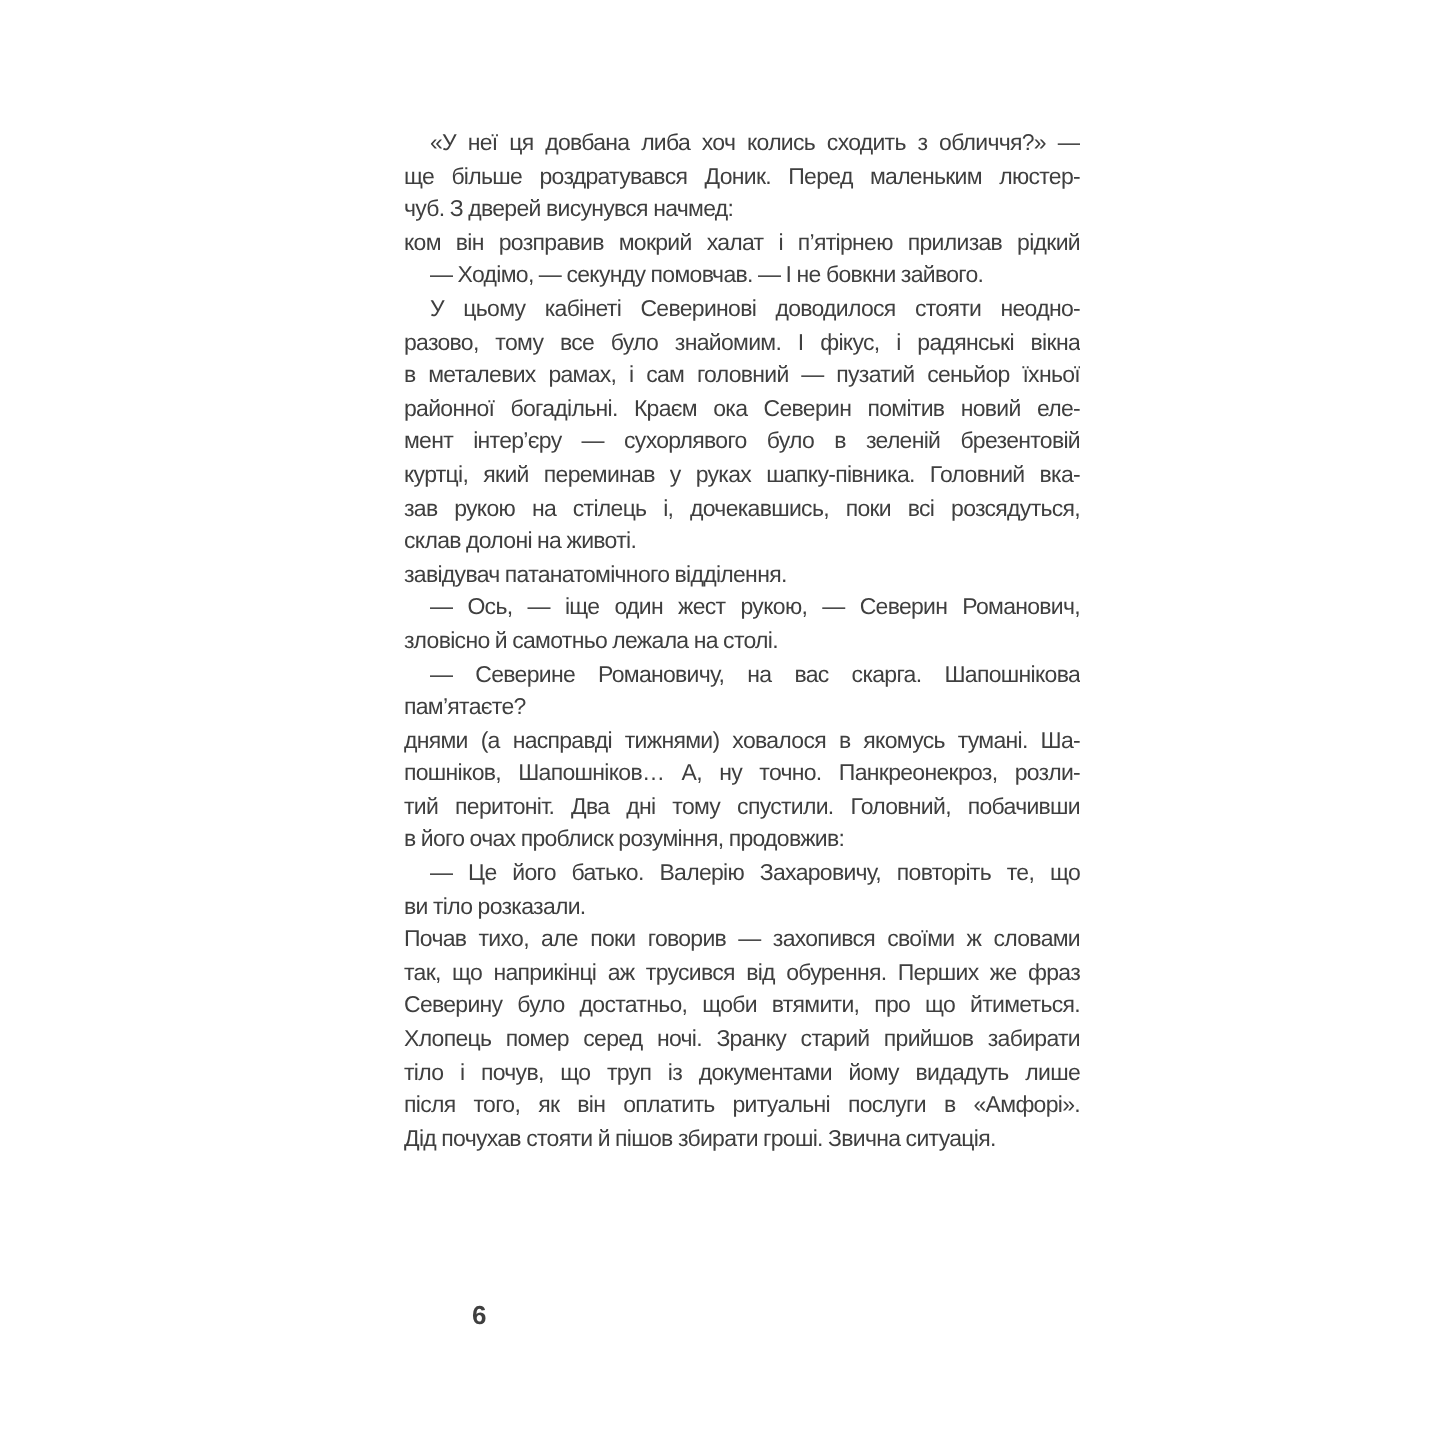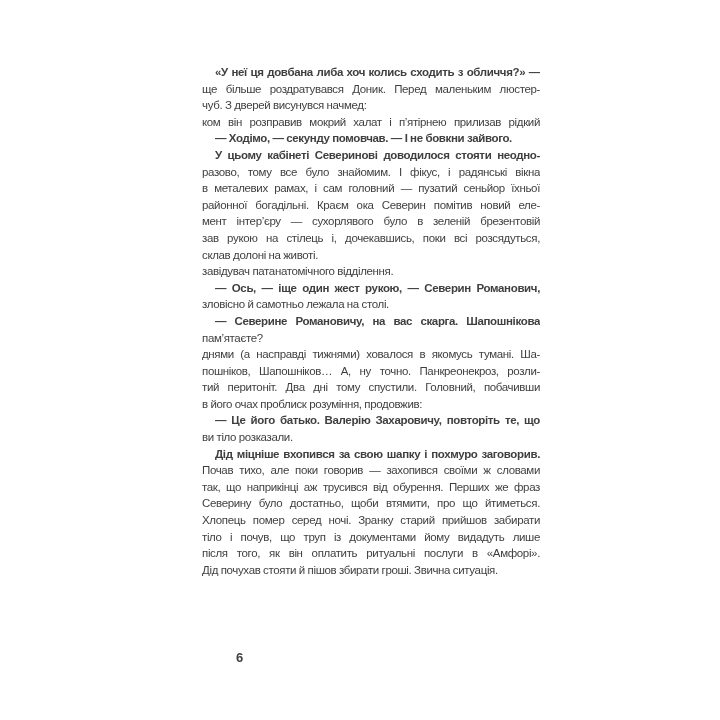--- a/index.html
+++ b/index.html
@@ -35,21 +35,20 @@
   }
   
   .line.jst {
     white-space: normal;
     text-align: justify;
     text-align-last: justify;
   }
   
   .line.ind {
     padding-left: 13px;
-    font-weight: bold;
   }
   .pagenum {
     position: absolute;
     left: 236px;
     top: 650px;
     font-size: 13px;
     line-height: 16px;
     font-weight: 600;
     color: #3f3f3f;
     letter-spacing: -0.2px;
@@ -64,34 +63,34 @@
     <div class="line ind jst">«У неї ця довбана либа хоч колись сходить з обличчя?» —</div>
     <div class="line jst">ще більше роздратувався Доник. Перед маленьким люстер-</div>
     <div class="line">чуб. З дверей висунувся начмед:</div>
     <div class="line jst">ком він розправив мокрий халат і п’ятірнею прилизав рідкий</div>
     <div class="line ind">— Ходімо, — секунду помовчав. — І не бовкни зайвого.</div>
     <div class="line ind jst">У цьому кабінеті Северинові доводилося стояти неодно-</div>
     <div class="line jst">разово, тому все було знайомим. І фікус, і радянські вікна</div>
     <div class="line jst">в металевих рамах, і сам головний — пузатий сеньйор їхньої</div>
     <div class="line jst">районної богадільні. Краєм ока Северин помітив новий еле-</div>
     <div class="line jst">мент інтер’єру — сухорлявого було в зеленій брезентовій</div>
+    <div class="line jst">куртці, який переминав у руках шапку-півника. Головний вка-</div>
     <div class="line jst">зав рукою на стілець і, дочекавшись, поки всі розсядуться,</div>
     <div class="line">склав долоні на животі.</div>
     <div class="line">завідувач патанатомічного відділення.</div>
     <div class="line ind jst">— Ось, — іще один жест рукою, — Северин Романович,</div>
     <div class="line">зловісно й самотньо лежала на столі.</div>
     <div class="line ind jst">— Северине Романовичу, на вас скарга. Шапошнікова</div>
     <div class="line">пам’ятаєте?</div>
     <div class="line jst">днями (а насправді тижнями) ховалося в якомусь тумані. Ша-</div>
     <div class="line jst">пошніков, Шапошніков… А, ну точно. Панкреонекроз, розли-</div>
     <div class="line jst">тий перитоніт. Два дні тому спустили. Головний, побачивши</div>
     <div class="line">в його очах проблиск розуміння, продовжив:</div>
     <div class="line ind jst">— Це його батько. Валерію Захаровичу, повторіть те, що</div>
     <div class="line">ви тіло розказали.</div>
-    <div class="line ind jst">Дід міцніше вхопився за свою шапку і похмуро заговорив.</div>
     <div class="line jst">Почав тихо, але поки говорив — захопився своїми ж словами</div>
     <div class="line jst">так, що наприкінці аж трусився від обурення. Перших же фраз</div>
     <div class="line jst">Северину було достатньо, щоби втямити, про що йтиметься.</div>
     <div class="line jst">Хлопець помер серед ночі. Зранку старий прийшов забирати</div>
     <div class="line jst">тіло і почув, що труп із документами йому видадуть лише</div>
     <div class="line jst">після того, як він оплатить ритуальні послуги в «Амфорі».</div>
     <div class="line">Дід почухав стояти й пішов збирати гроші. Звична ситуація.</div>
   </div>
 
   <div class="pagenum">6</div>

